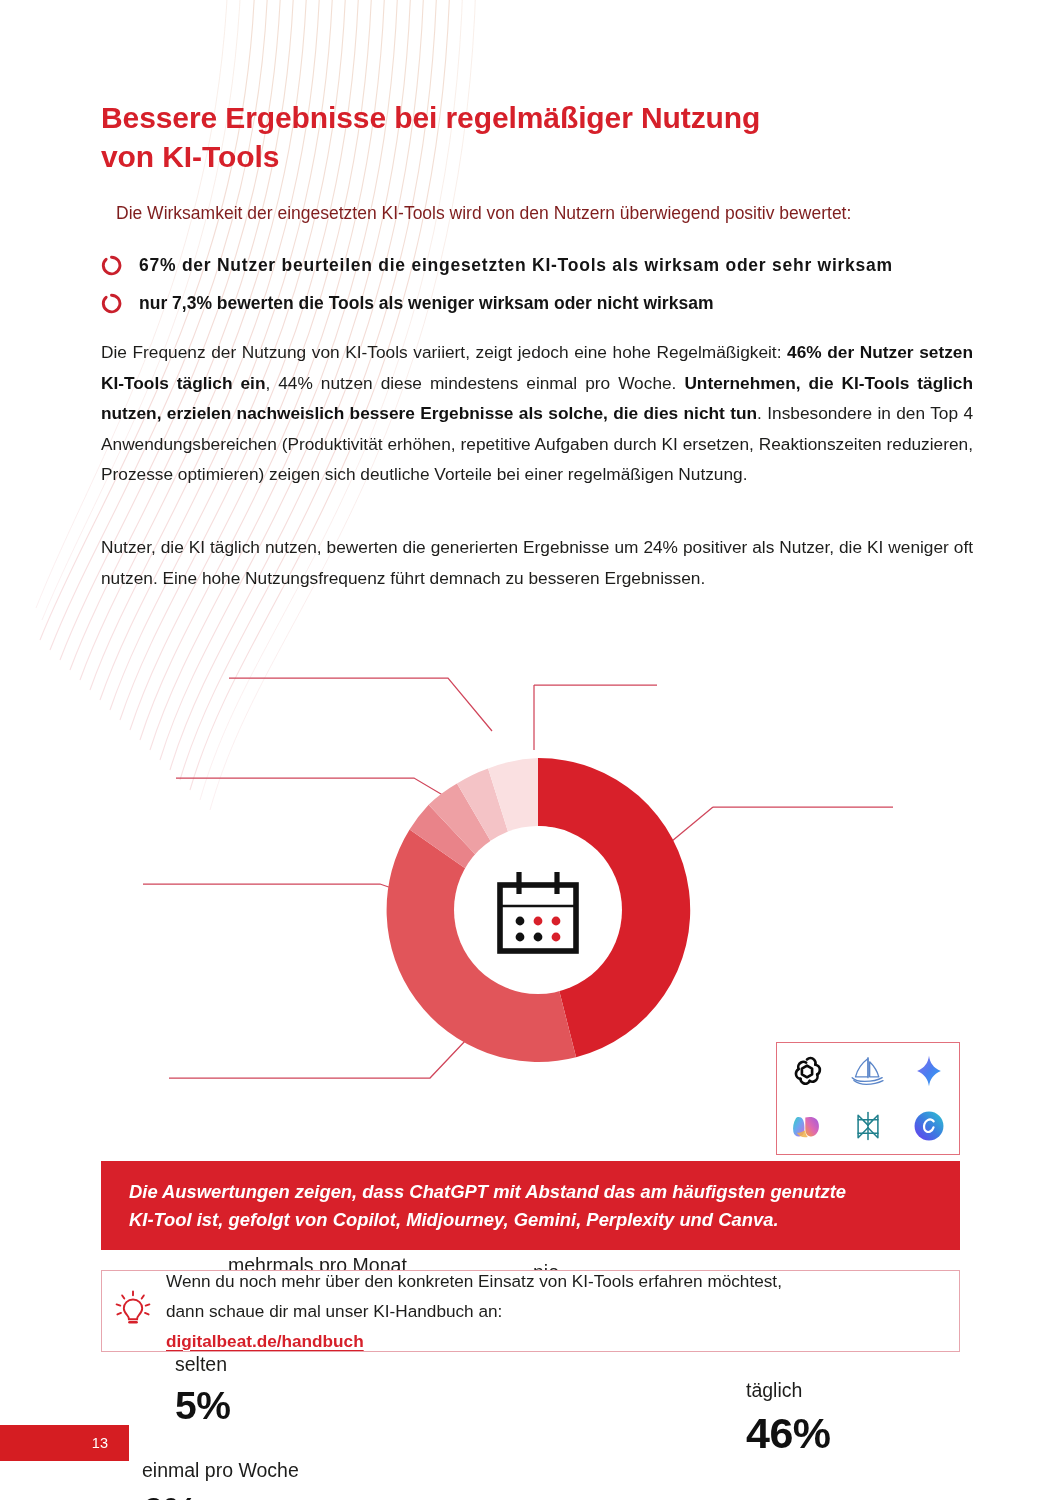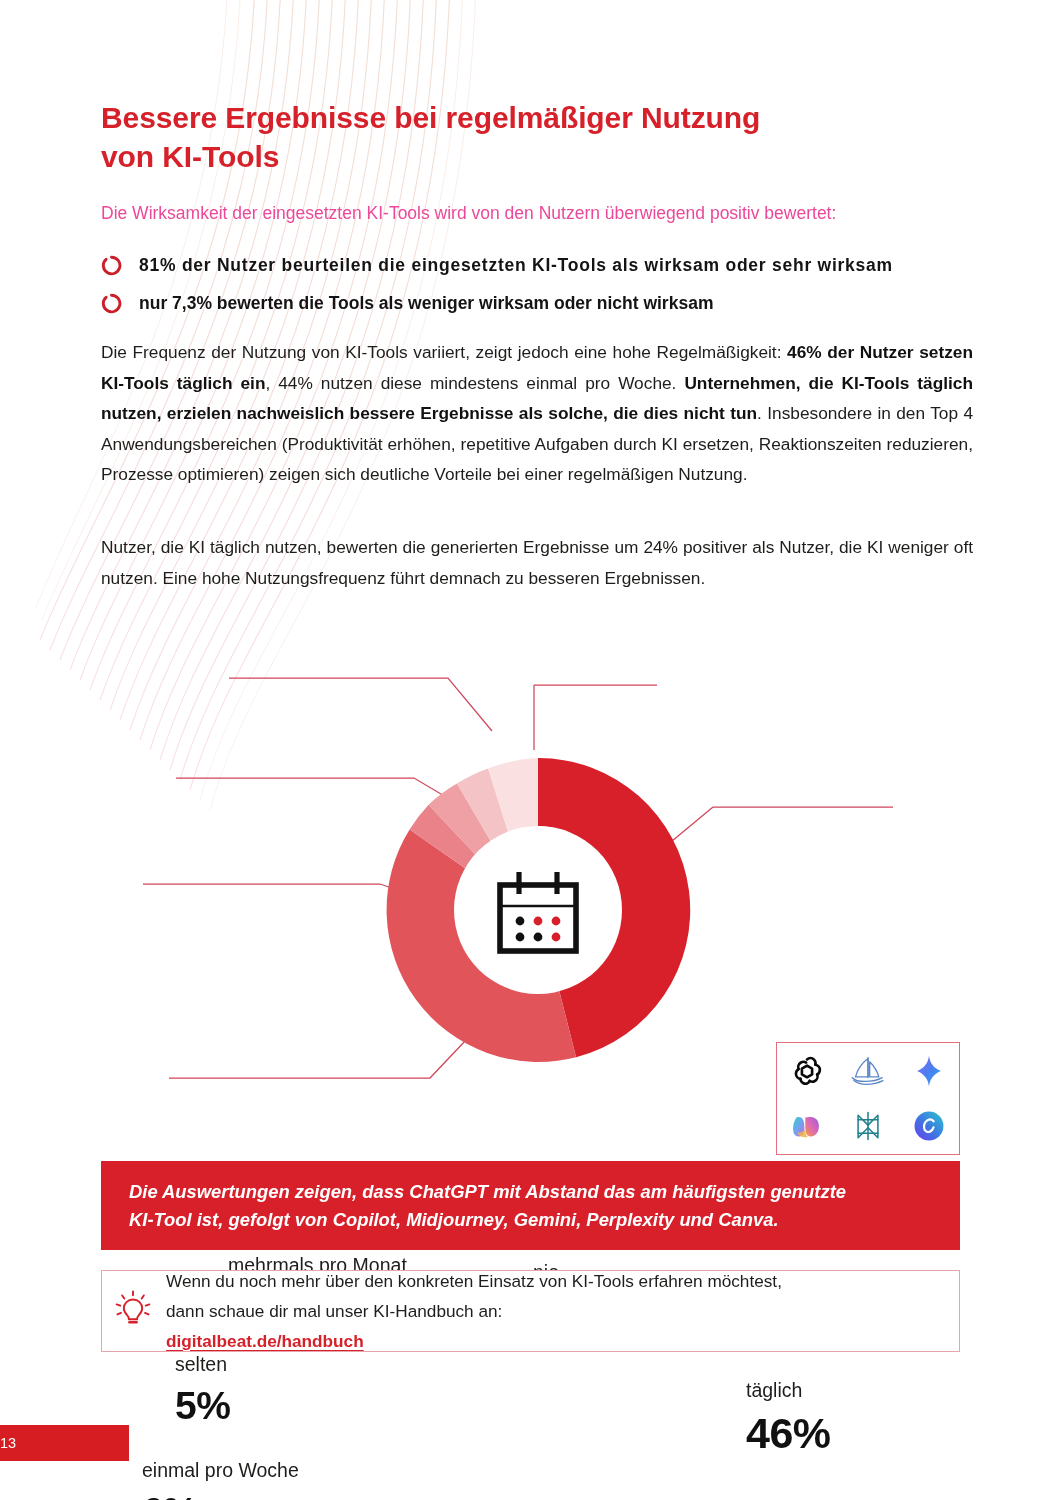--- a/index.html
+++ b/index.html
@@ -40,25 +40,25 @@
     font-weight: bold;
     line-height: 1.3;
     color: #d6202a;
     letter-spacing: -0.1px;
   }
   .headline .ln { display: block; }
 
   
   .intro {
     position: absolute;
-    left: 101px; top: 200px;
+    left: 116px; top: 200px;
     width: 880px;
     font-size: 17.5px;
     line-height: 1.5;
-    color: #ec4899;
+    color: #7f1d1d;
   }
 
   
   .bullets {
     position: absolute;
     left: 101px; top: 246px;
     width: 890px;
   }
   .bullet-row {
     display: flex;
@@ -195,21 +195,22 @@
   }
 
   
   #page-bar {
     position: absolute;
     left: 0; top: 1425px;
     width: 129px; height: 36px;
     background: #d51d22;
     display: flex;
     align-items: center;
-    padding-right: 15px;
+    justify-content: flex-end;
+    padding-right: 21px;
     z-index: 3;
   }
   #page-bar .num {
     color: #ffffff;
     font-size: 14.5px;
     line-height: 1;
   }
 </style>
 </head>
 <body>
@@ -257,21 +258,21 @@
 
   <p class="intro">Die Wirksamkeit der eingesetzten KI-Tools wird von den Nutzern überwiegend positiv bewertet:</p>
 
   <div class="bullets">
     <div class="bullet-row wide">
       <span class="bullet-ring">
         <svg width="21" height="21" viewBox="0 0 21 21">
           <path d="M10.5 2.2 A8.3 8.3 0 1 1 5.1 4.3" fill="none" stroke="#c9202c" stroke-width="2.9" stroke-linecap="round"></path>
         </svg>
       </span>
-      <span class="bullet-text">81% der Nutzer beurteilen die eingesetzten KI-Tools als wirksam oder sehr wirksam</span>
+      <span class="bullet-text">67% der Nutzer beurteilen die eingesetzten KI-Tools als wirksam oder sehr wirksam</span>
     </div>
     <div class="bullet-row">
       <span class="bullet-ring">
         <svg width="21" height="21" viewBox="0 0 21 21">
           <path d="M10.5 2.2 A8.3 8.3 0 1 1 5.1 4.3" fill="none" stroke="#c9202c" stroke-width="2.9" stroke-linecap="round"></path>
         </svg>
       </span>
       <span class="bullet-text">nur 7,3% bewerten die Tools als weniger wirksam oder nicht wirksam</span>
     </div>
   </div>

